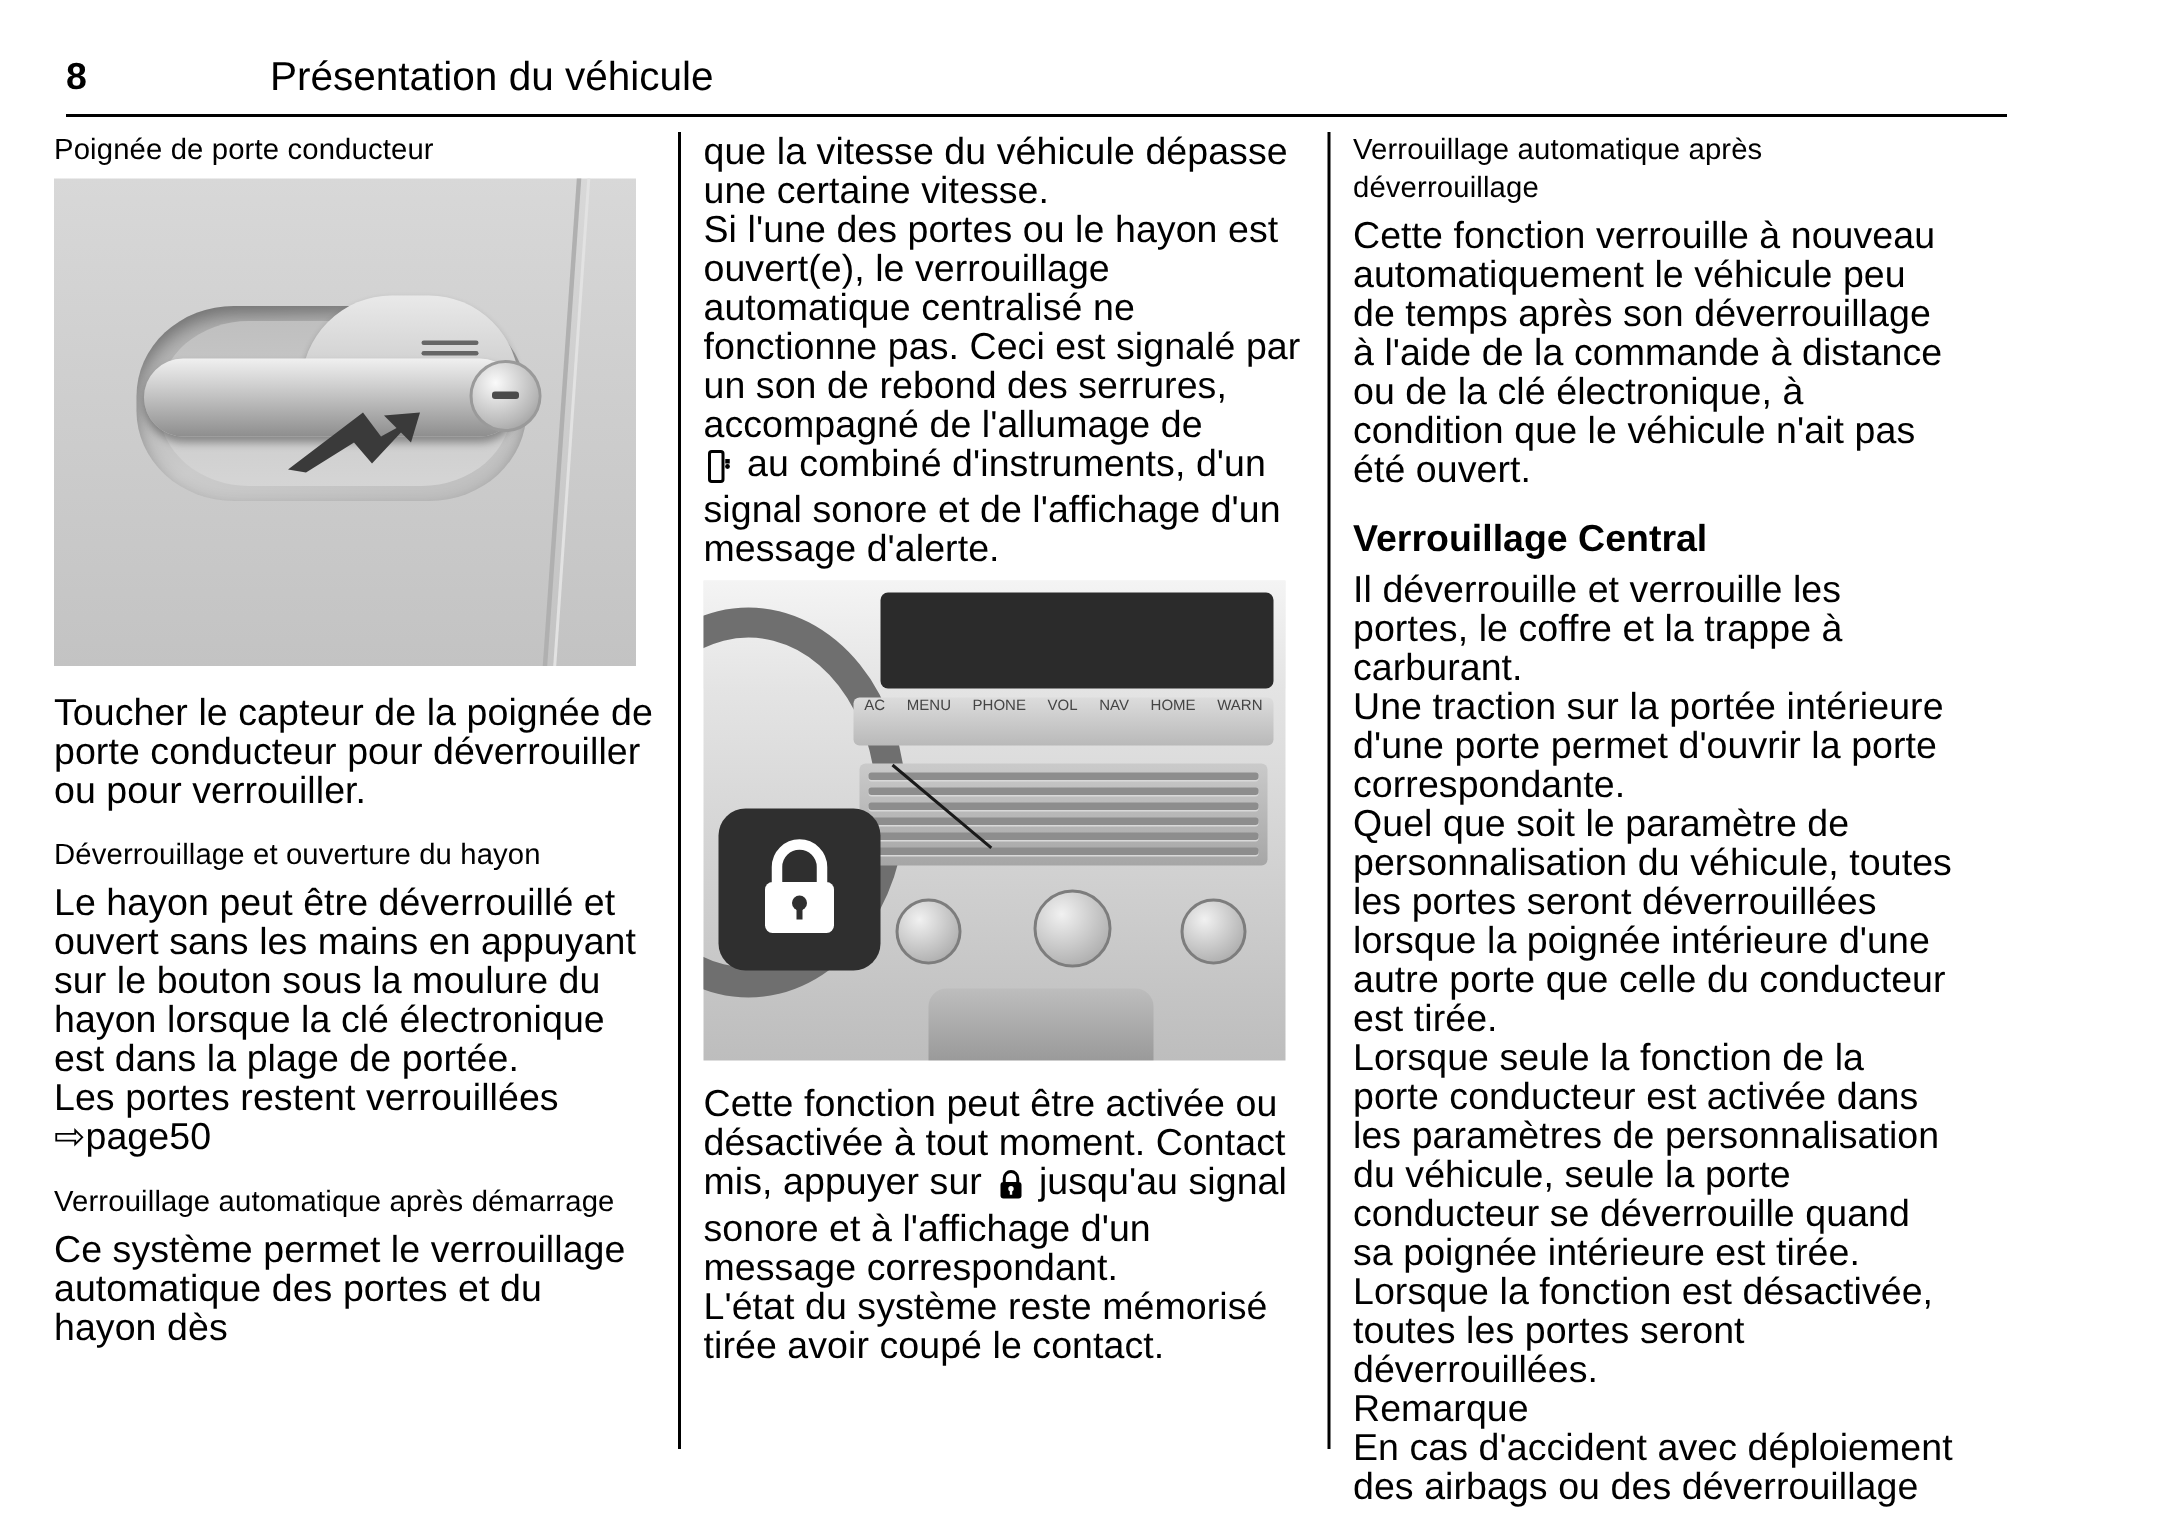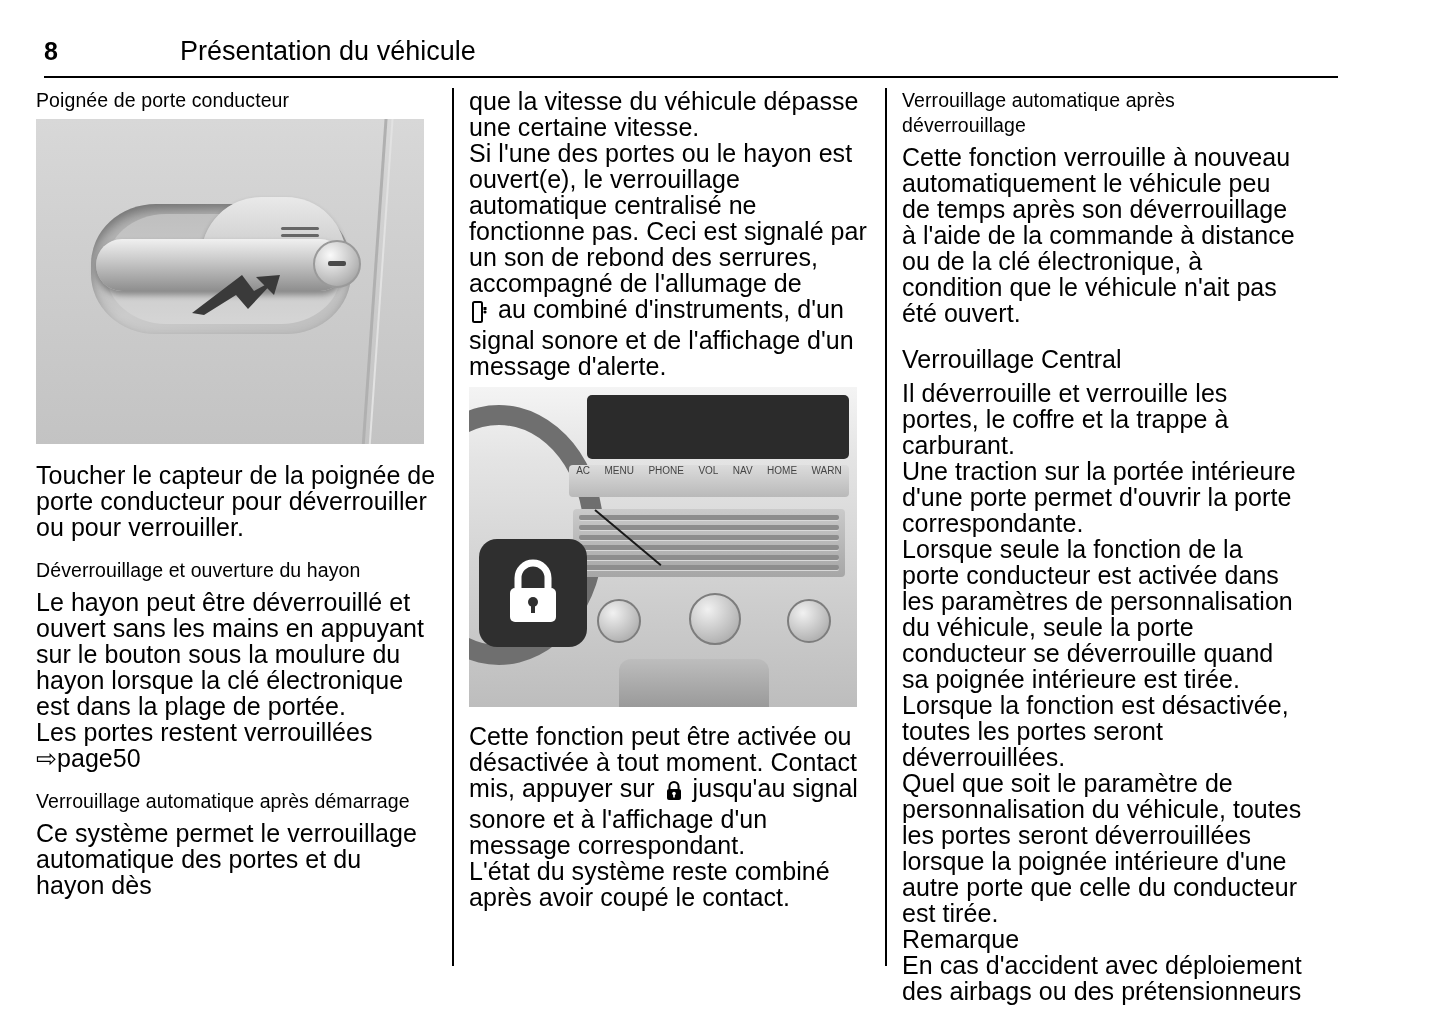--- a/index.html
+++ b/index.html
@@ -67,21 +67,21 @@
   }
   h2.sub {
     font-size: 19.5px;
     font-weight: normal;
     margin: 0 0 6px 0;
     line-height: 25px;
     letter-spacing: 0.1px;
   }
   h2.bigsub {
     font-size: 25px;
-    font-weight: normal;
+    font-weight: bold;
     margin: 18px 0 6px 0;
     line-height: 30px;
   }
   p.body {
     font-size: 25px;
     line-height: 26px;
     margin: 0 0 0 0;
     letter-spacing: 0.05px;
   }
   .gap {
@@ -434,32 +434,32 @@
         <span class="inline-ico">
           <svg width="18" height="22" viewBox="0 0 18 22">
             <path d="M4.5 9 V6.5 a4.5 4.5 0 0 1 9 0 V9" fill="none" stroke="#000" stroke-width="2"></path>
             <rect x="2" y="9" width="14" height="11" rx="2" fill="#000"></rect>
             <circle cx="9" cy="13.5" r="1.8" fill="#fff"></circle>
             <rect x="8.2" y="13.5" width="1.6" height="4" fill="#fff"></rect>
           </svg>
         </span>
         <span>jusqu'au signal sonore et à l'affichage d'un message correspondant.</span>
       </p>
-      <p class="body">L'état du système reste combiné après avoir coupé le contact.</p>
+      <p class="body">L'état du système reste mémorisé tirée avoir coupé le contact.</p>
     </div>
 
     <div class="col-sep"></div>
 
     <div class="col">
       <h2 class="sub">Verrouillage automatique après déverrouillage</h2>
       <p class="body">Cette fonction verrouille à nouveau automatiquement le véhicule peu de temps après son déverrouillage à l'aide de la commande à distance ou de la clé électronique, à condition que le véhicule n'ait pas été ouvert.</p>
 
       <h2 class="bigsub">Verrouillage Central</h2>
       <p class="body">Il déverrouille et verrouille les portes, le coffre et la trappe à carburant.</p>
       <p class="body">Une traction sur la portée intérieure d'une porte permet d'ouvrir la porte correspondante.</p>
+      <p class="body">Quel que soit le paramètre de personnalisation du véhicule, toutes les portes seront déverrouillées lorsque la poignée intérieure d'une autre porte que celle du conducteur est tirée.</p>
       <p class="body">Lorsque seule la fonction de la porte conducteur est activée dans les paramètres de personnalisation du véhicule, seule la porte conducteur se déverrouille quand sa poignée intérieure est tirée. Lorsque la fonction est désactivée, toutes les portes seront déverrouillées.</p>
-      <p class="body">Quel que soit le paramètre de personnalisation du véhicule, toutes les portes seront déverrouillées lorsque la poignée intérieure d'une autre porte que celle du conducteur est tirée.</p>
       <p class="body">Remarque</p>
-      <p class="body">En cas d'accident avec déploiement des airbags ou des prétensionneurs</p>
+      <p class="body">En cas d'accident avec déploiement des airbags ou des déverrouillage</p>
     </div>
 
   </div>
 </div>
 
 </body></html>

